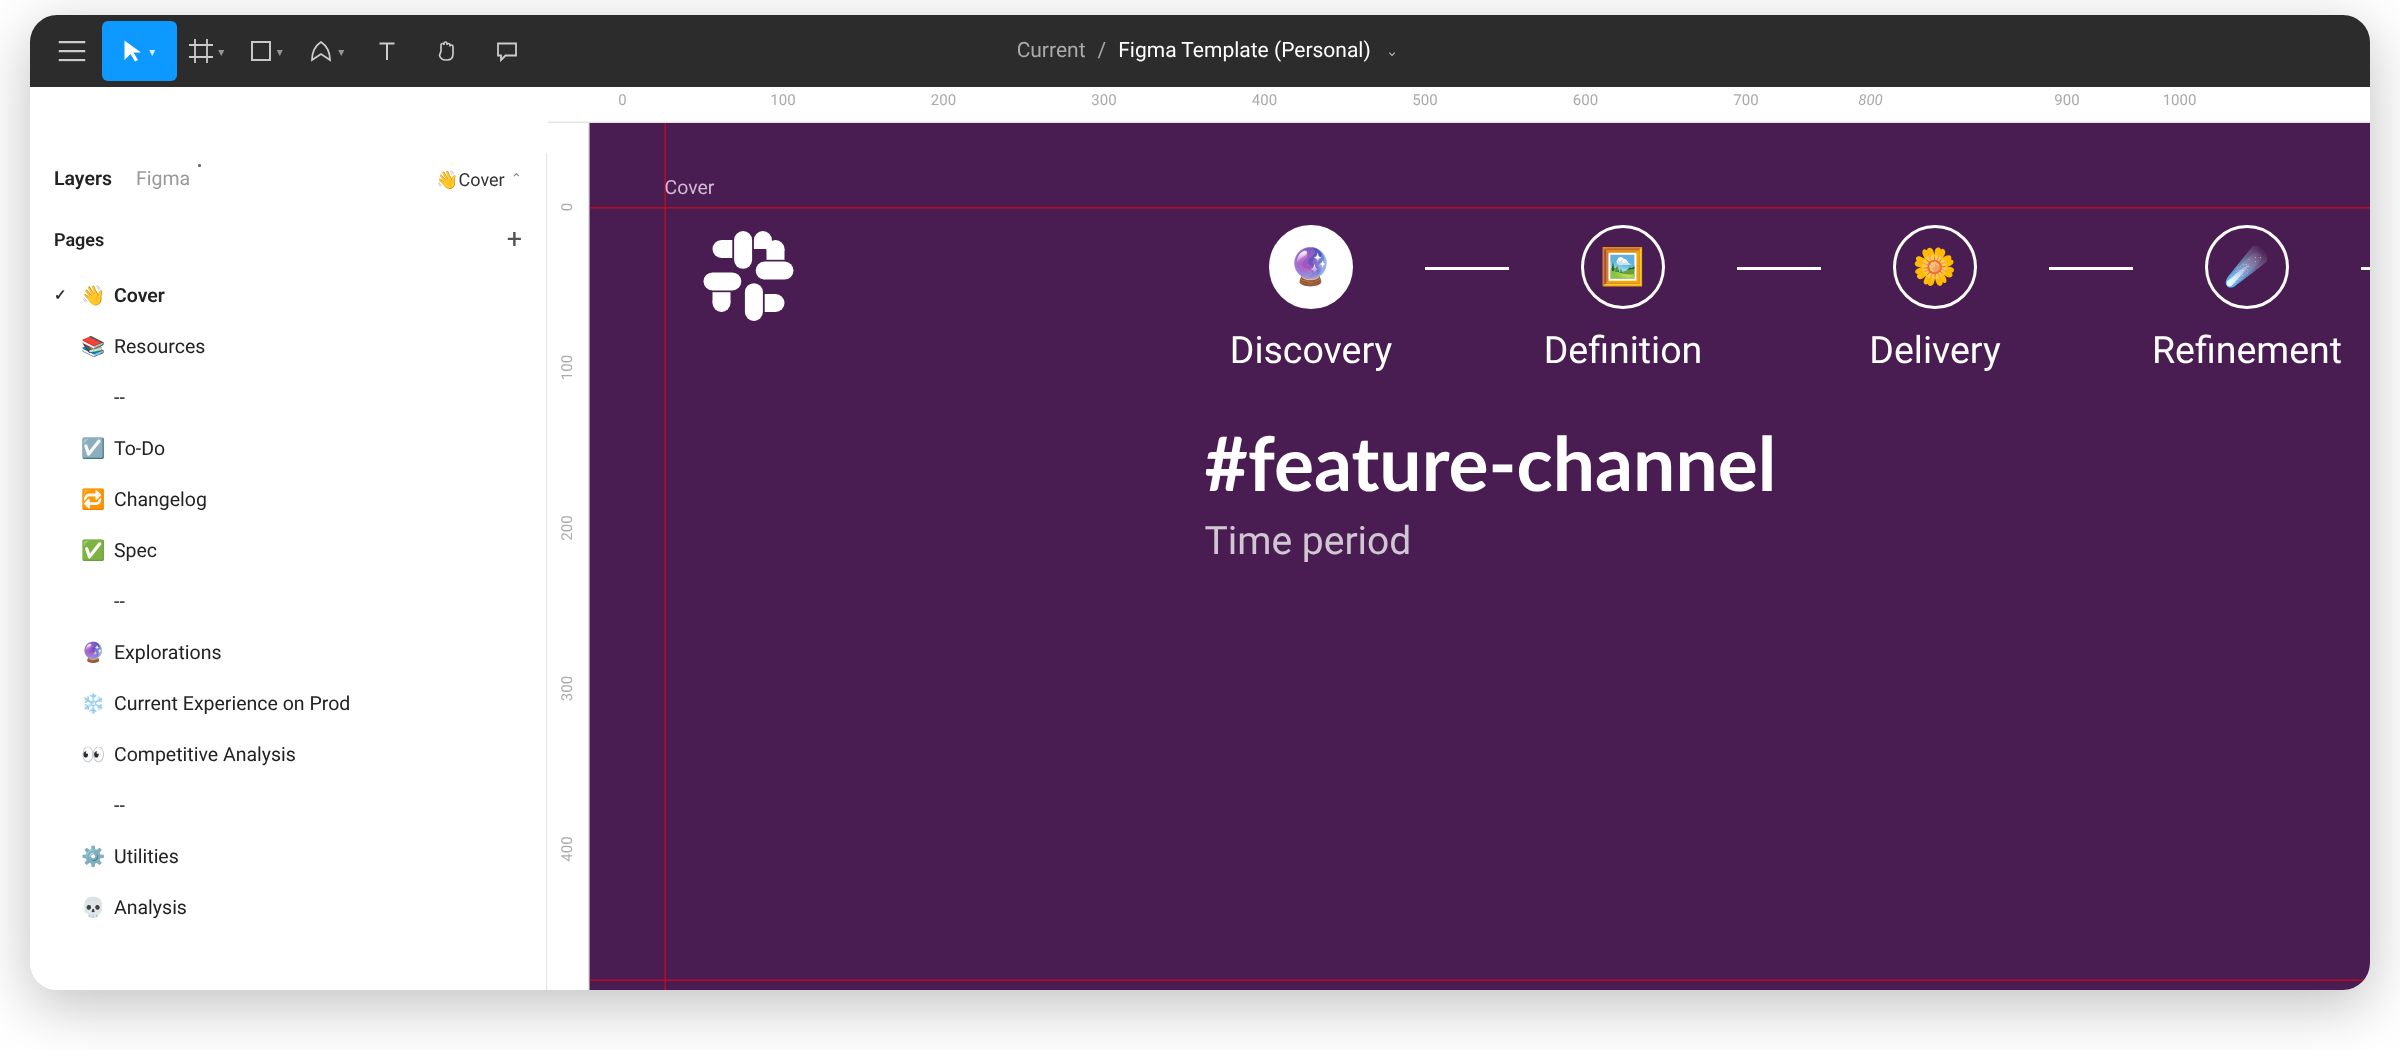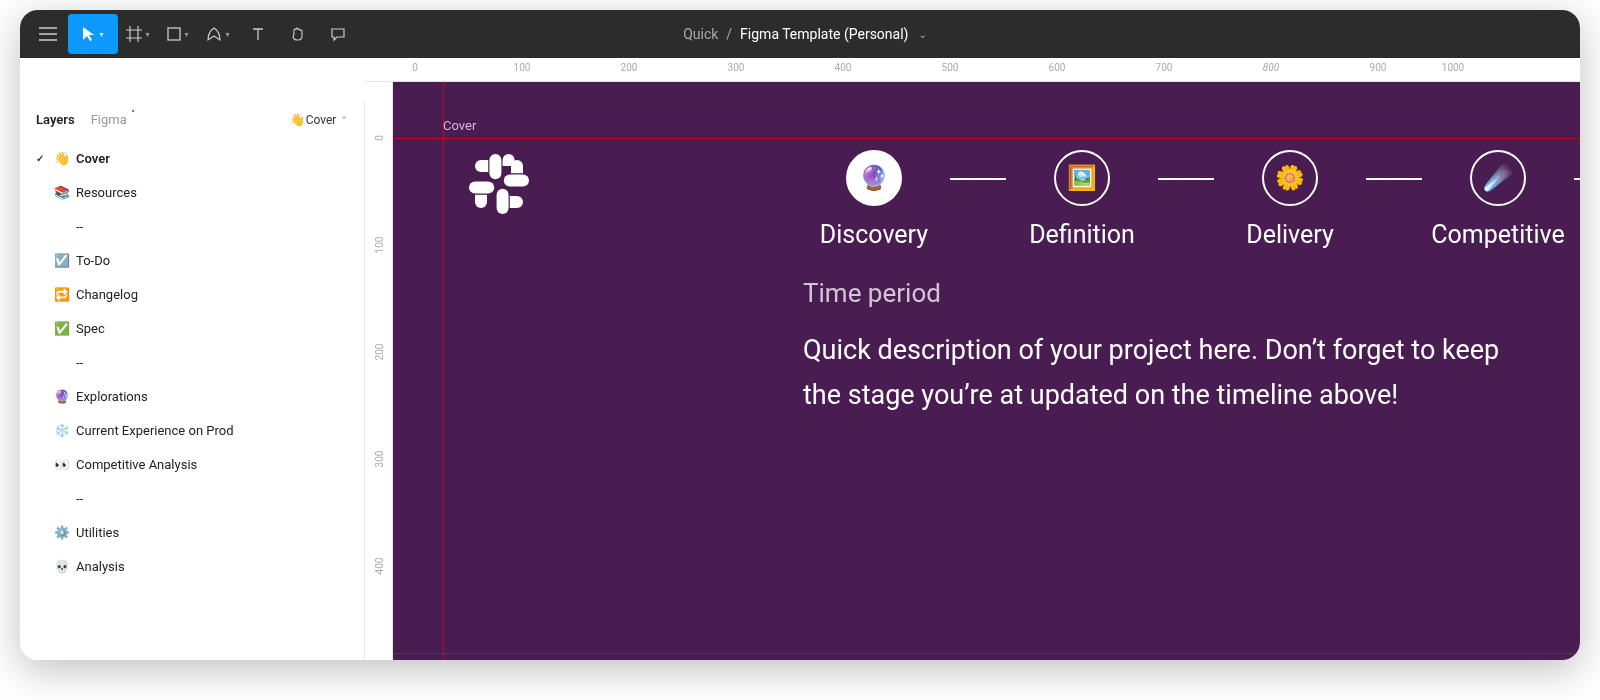--- a/index.html
+++ b/index.html
@@ -278,40 +278,44 @@
           <path d="M4 8 V4 a1 1 0 0 1 2 0 V3 a1 1 0 0 1 2 0 V4 a1 1 0 0 1 2 0 V5 a1 1 0 0 1 2 0 V10 q0 4 -4 4 h-1 q-3 0 -4 -3 z" stroke="#ccc" fill="none" stroke-width="1.1"></path>
         </svg>
     </div>
     <div class="tool-btn">
       <svg width="16" height="16" viewBox="0 0 16 16">
           <path d="M2 3 h12 v8 h-7 l-3 3 v-3 h-2 z" stroke="#ccc" fill="none" stroke-width="1.2"></path>
         </svg>
     </div>
 
     <div class="breadcrumb">
-      <span class="bc-path">Quick</span>
+      <span class="bc-path">Current</span>
       <span class="bc-path">/</span>
       <span class="bc-file">Figma Template (Personal)</span>
       <span class="bc-chev">⌄</span>
     </div>
     <div style="width:320px"></div>
   </div>
 
   <div class="body">
 
     <div class="sidebar">
       <div class="side-tabs">
         <span class="side-tab active">Layers</span>
         <span class="side-tab side-tab-dot">Figma</span>
         <span class="side-spacer"></span>
         <span class="side-current">
           <span>👋Cover</span>
           <span class="chev2">⌃</span>
         </span>
       </div>
+      <div class="pages-header">
+        <span>Pages</span>
+        <span class="plus">+</span>
+      </div>
       <div class="page-list" id="page-list">
           <div class="page-item current">
             <span class="caret">✓</span>
             <span class="page-emoji">👋</span>
             <span>Cover</span>
           </div>
           <div class="page-item">
             <span class="page-emoji">📚</span>
             <span>Resources</span>
           </div>
@@ -365,21 +369,21 @@
     <div class="canvas-area">
       <div class="ruler-h" id="ruler-h">
           <span style="left: 50px;">0</span>
           <span style="left: 157px;">100</span>
           <span style="left: 264px;">200</span>
           <span style="left: 371px;">300</span>
           <span style="left: 478px;">400</span>
           <span style="left: 585px;">500</span>
           <span style="left: 692px;">600</span>
           <span style="left: 799px;">700</span>
-          <span style="left: 906px; font-style: italic;">800</span>
+          <span style="left: 882px; font-style: italic;">800</span>
           <span style="left: 1013px;">900</span>
           <span style="left: 1088px;">1000</span>
         </div>
       <div class="canvas-row">
         <div class="ruler-v" id="ruler-v">
             <span style="top: 56px;">0</span>
             <span style="top: 163px;">100</span>
             <span style="top: 270px;">200</span>
             <span style="top: 377px;">300</span>
             <span style="top: 484px;">400</span>
@@ -424,28 +428,28 @@
                   <div class="stage-label">Definition</div>
                 </div>
                 <div class="stage-line"></div>
                 <div class="stage">
                   <div class="stage-circle">🌼</div>
                   <div class="stage-label">Delivery</div>
                 </div>
                 <div class="stage-line"></div>
                 <div class="stage">
                   <div class="stage-circle">☄️</div>
-                  <div class="stage-label">Competitive</div>
+                  <div class="stage-label">Refinement</div>
                 </div>
                 <div class="stage-line"></div>
               </div>
 
 
             <div class="content-text">
+              <div class="channel">#feature-channel</div>
               <div class="period">Time period</div>
-              <div class="desc">Quick description of your project here. Don’t forget to keep the stage you’re at updated on the timeline above!</div>
             </div>
           </div>
         </div>
       </div>
     </div>
   </div>
 </div>
 
 </body></html>

